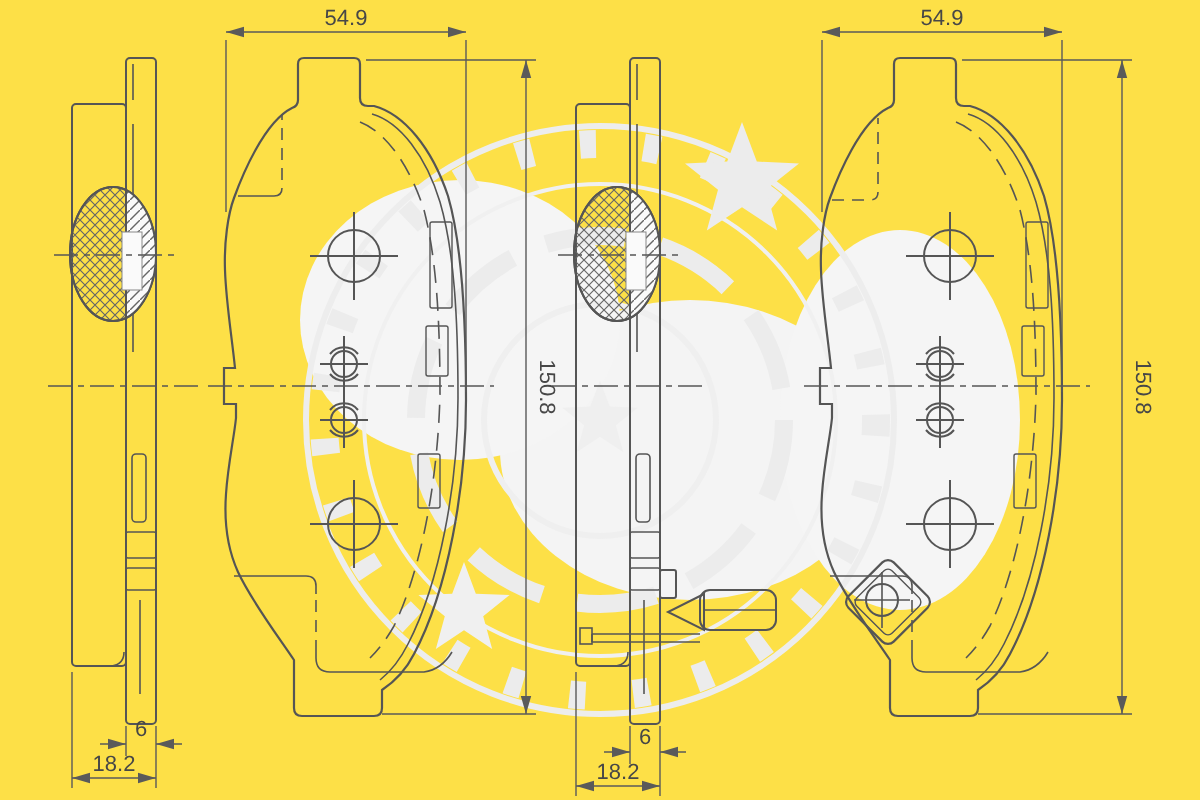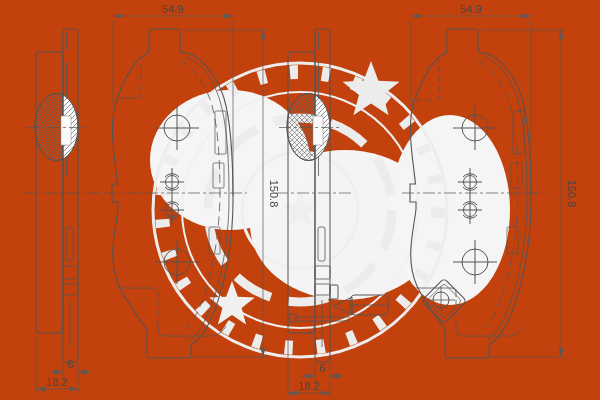--- a/index.html
+++ b/index.html
@@ -1,16 +1,16 @@
 <!DOCTYPE html>
 <html><head>
 <meta charset="utf-8">
 <style>
   html,body{margin:0;padding:0;background:#e9e9e9;}
-  .page{width:600px;height:400px;position:relative;background:#c2410c;overflow:hidden;
+  .page{width:600px;height:400px;position:relative;background:#fde047;overflow:hidden;
         font-family:"Liberation Sans", sans-serif;}
   svg{position:absolute;left:0;top:0;}
   text{font-family:"Liberation Sans", sans-serif;font-size:11px;fill:#474747;}
 </style>
 </head>
 <body>
 
 <div class="page">
 <svg width="600" height="400" viewBox="0 0 600 400">
   <defs>

